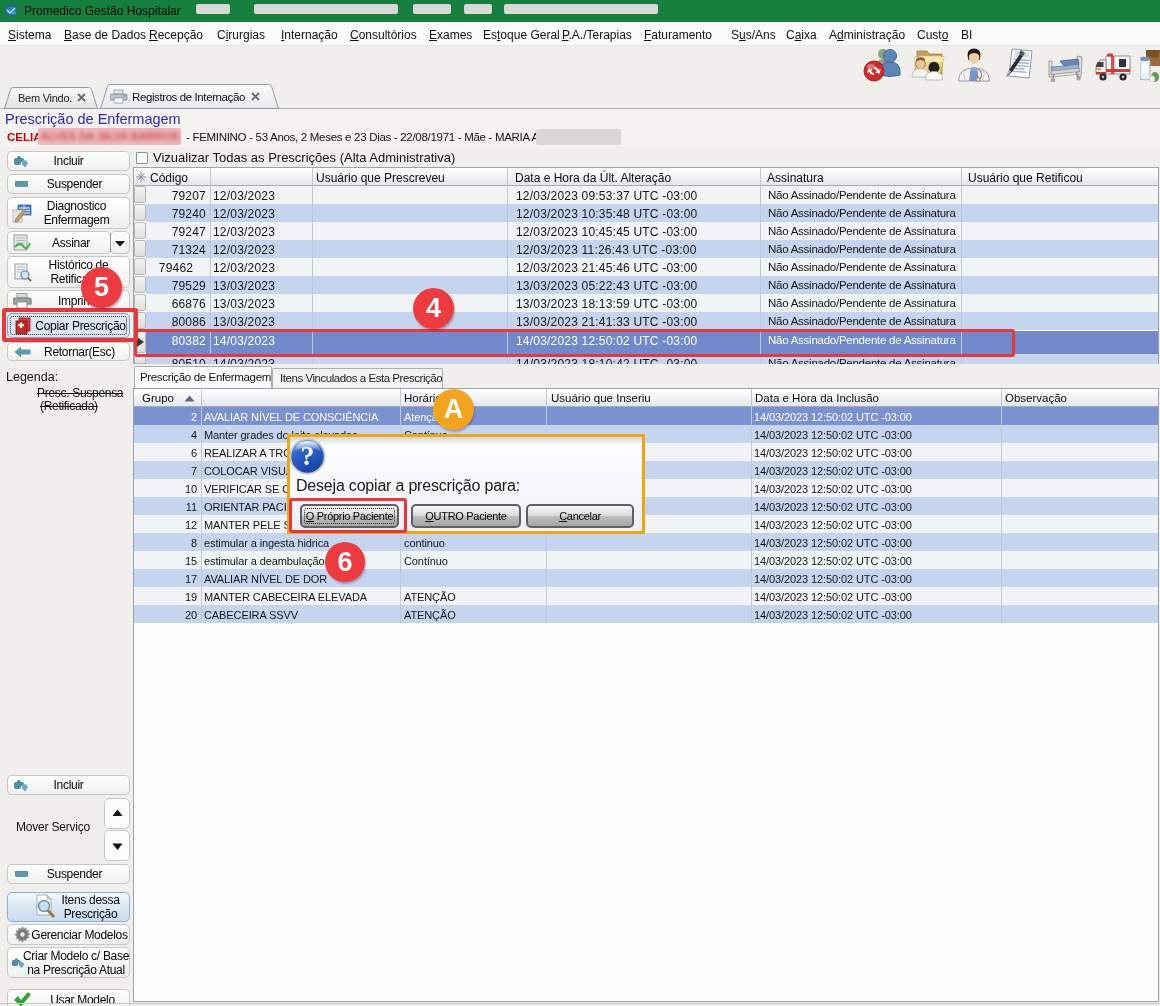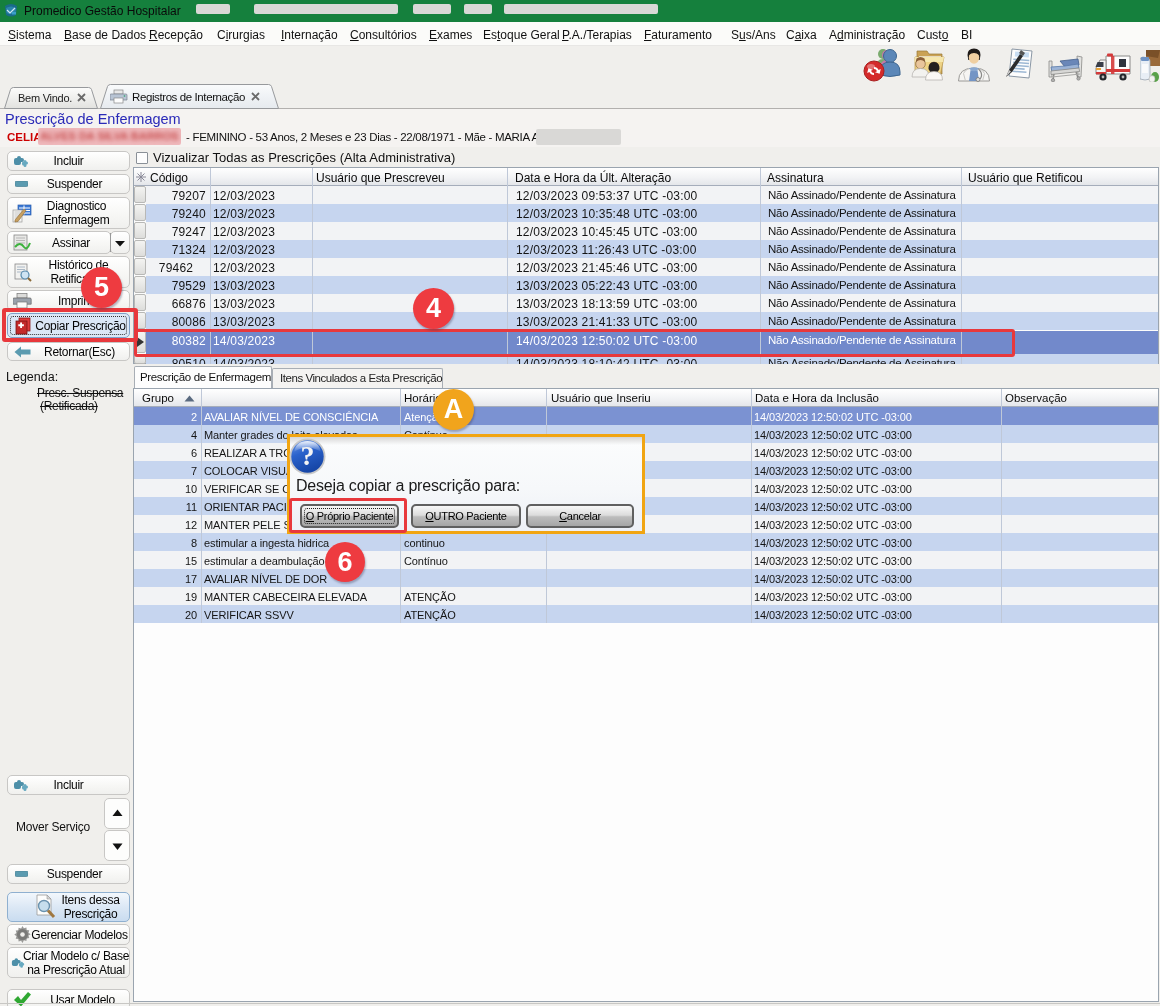--- a/index.html
+++ b/index.html
@@ -500,21 +500,21 @@
 <div class="cell" style="left:620px;">14/03/2023 12:50:02 UTC -03:00</div>
 </div>
 <div class="row rW" style="left:134px;top:587px;width:1024px;height:18px;overflow:hidden;">
 <div class="cell num" style="left:7px;width:56px;">19</div>
 <div class="cell" style="left:70px;">MANTER CABECEIRA ELEVADA</div>
 <div class="cell" style="left:270px;">ATENÇÃO</div>
 <div class="cell" style="left:620px;">14/03/2023 12:50:02 UTC -03:00</div>
 </div>
 <div class="row rB" style="left:134px;top:605px;width:1024px;height:18px;overflow:hidden;">
 <div class="cell num" style="left:7px;width:56px;">20</div>
-<div class="cell" style="left:70px;">VERIFICAR SSVV</div>
+<div class="cell" style="left:70px;">CABECEIRA SSVV</div>
 <div class="cell" style="left:270px;">ATENÇÃO</div>
 <div class="cell" style="left:620px;">14/03/2023 12:50:02 UTC -03:00</div>
 </div>
 <div class="vline" style="left:201px;top:389px;height:234px;background:#bfc8d8;"></div>
 <div class="vline" style="left:400px;top:389px;height:234px;background:#bfc8d8;"></div>
 <div class="vline" style="left:546px;top:389px;height:234px;background:#bfc8d8;"></div>
 <div class="vline" style="left:751px;top:389px;height:234px;background:#bfc8d8;"></div>
 <div class="vline" style="left:1001px;top:389px;height:234px;background:#bfc8d8;"></div>
 </div>
   <div class="abs" id="dialog">

